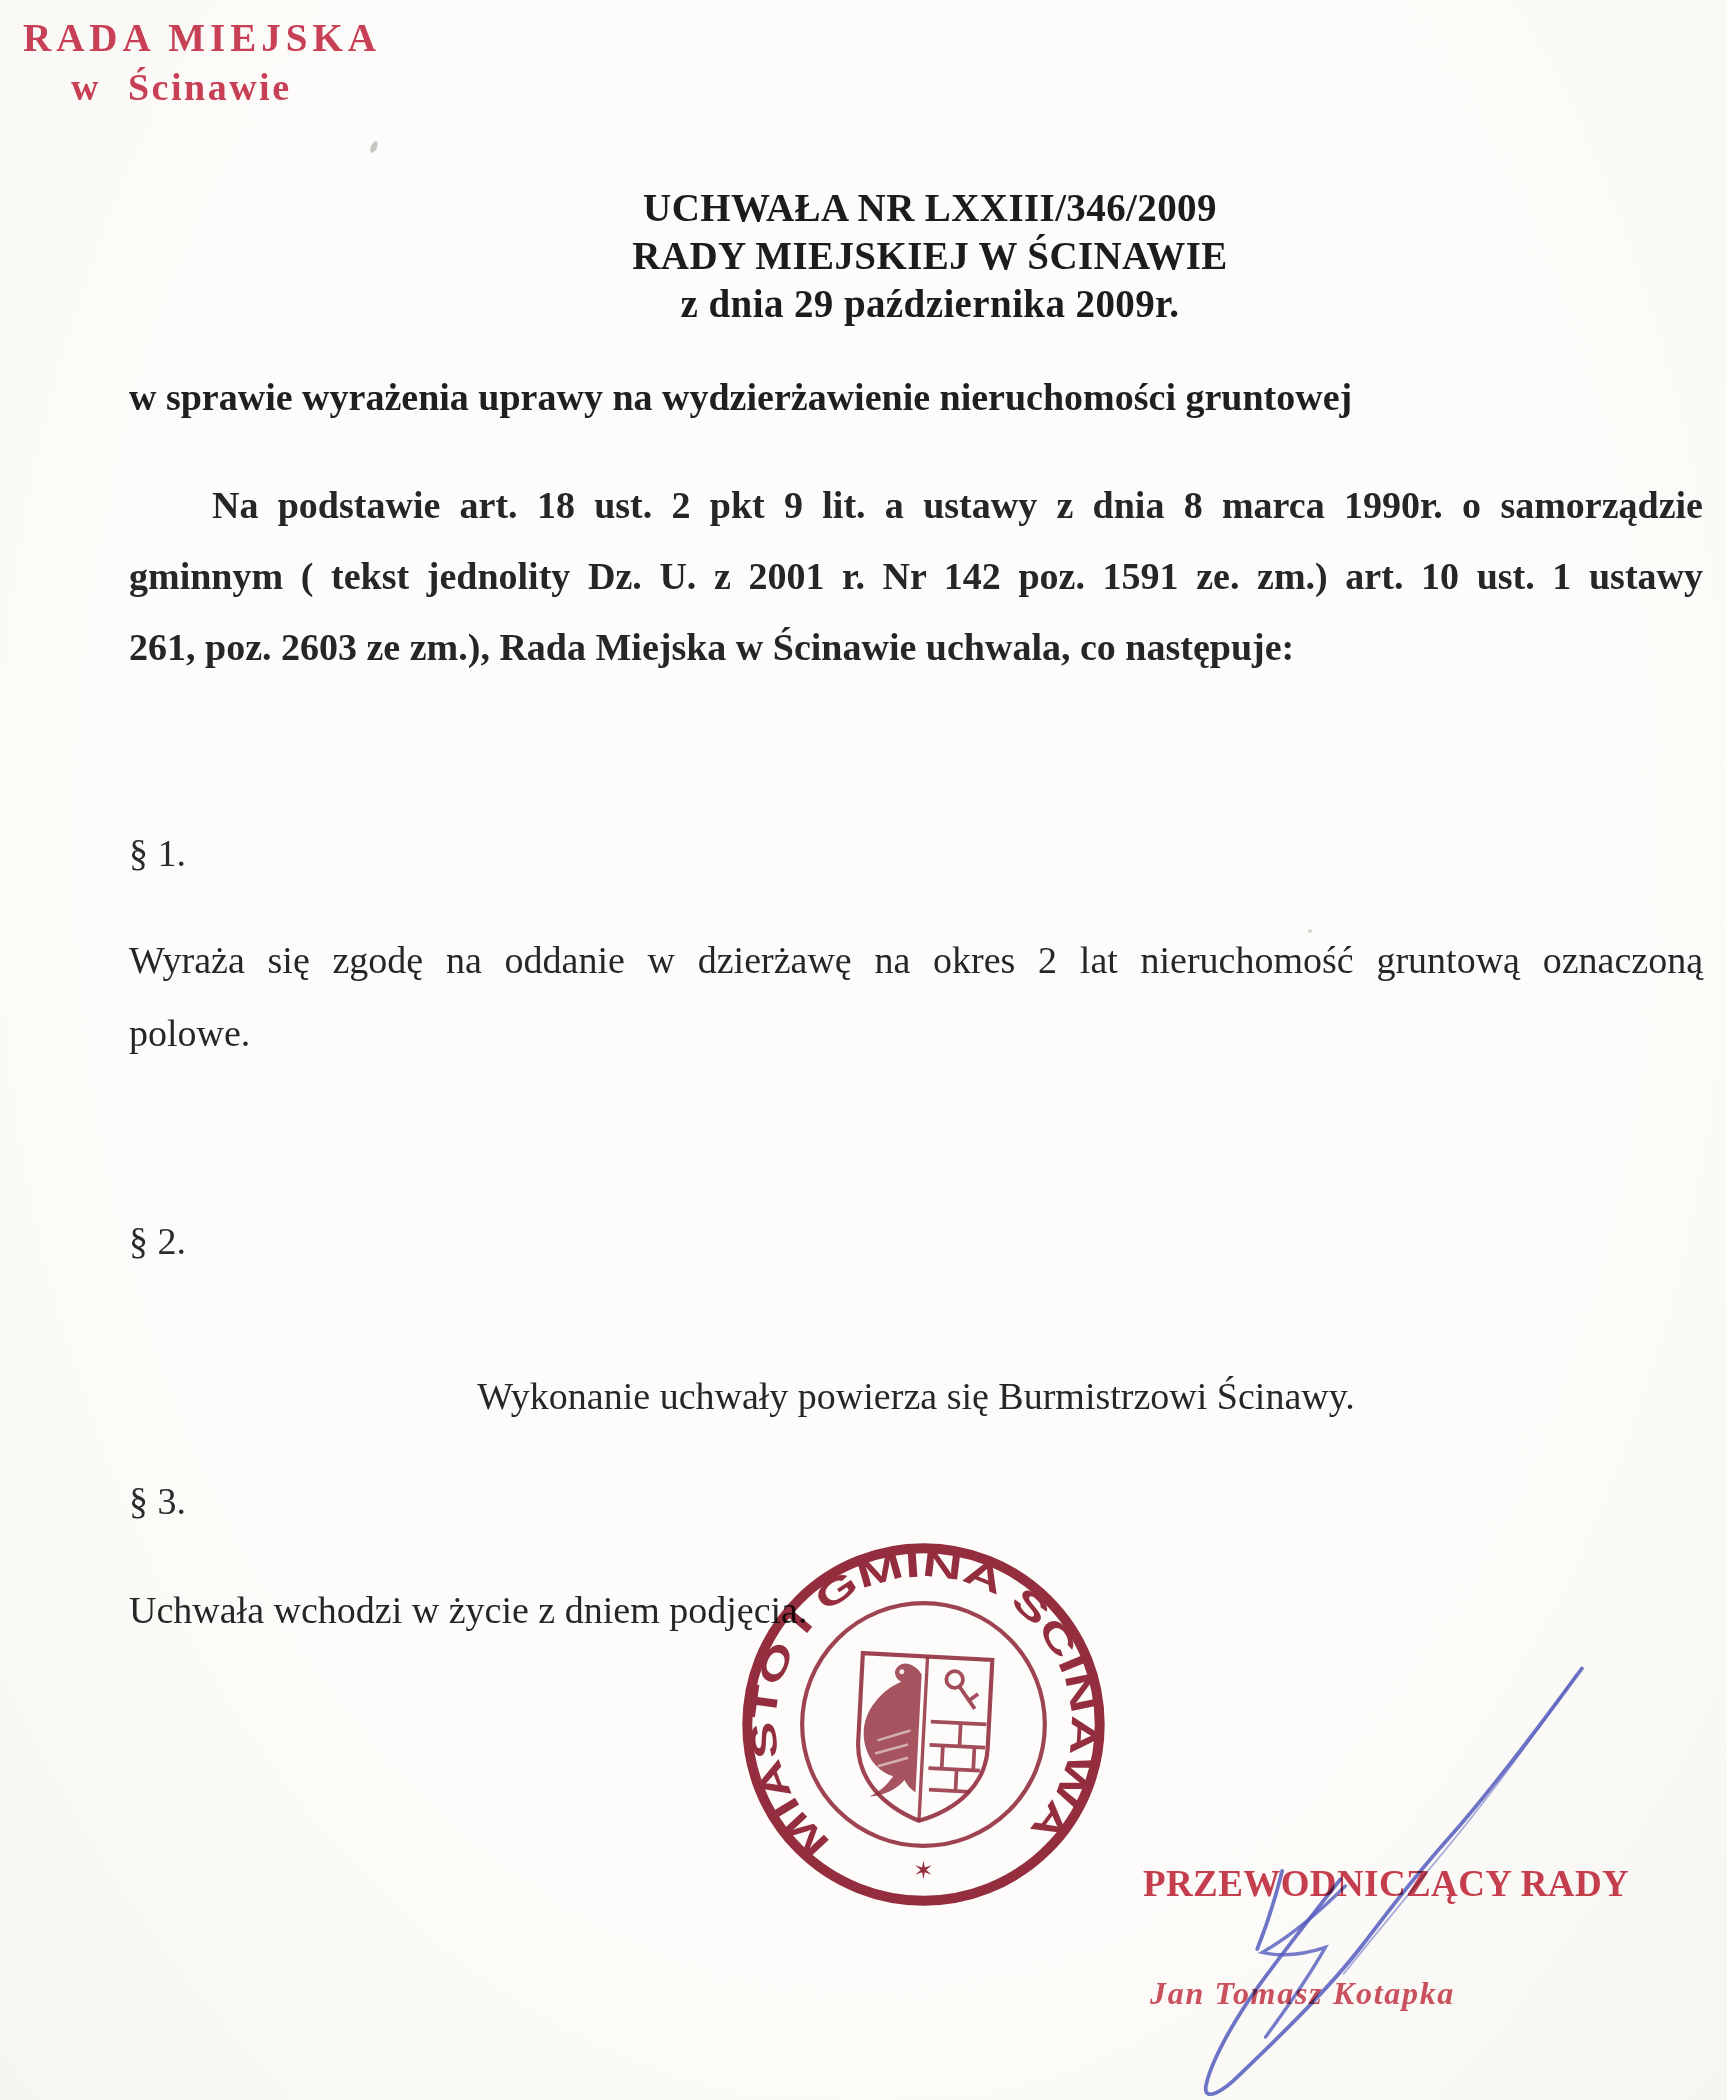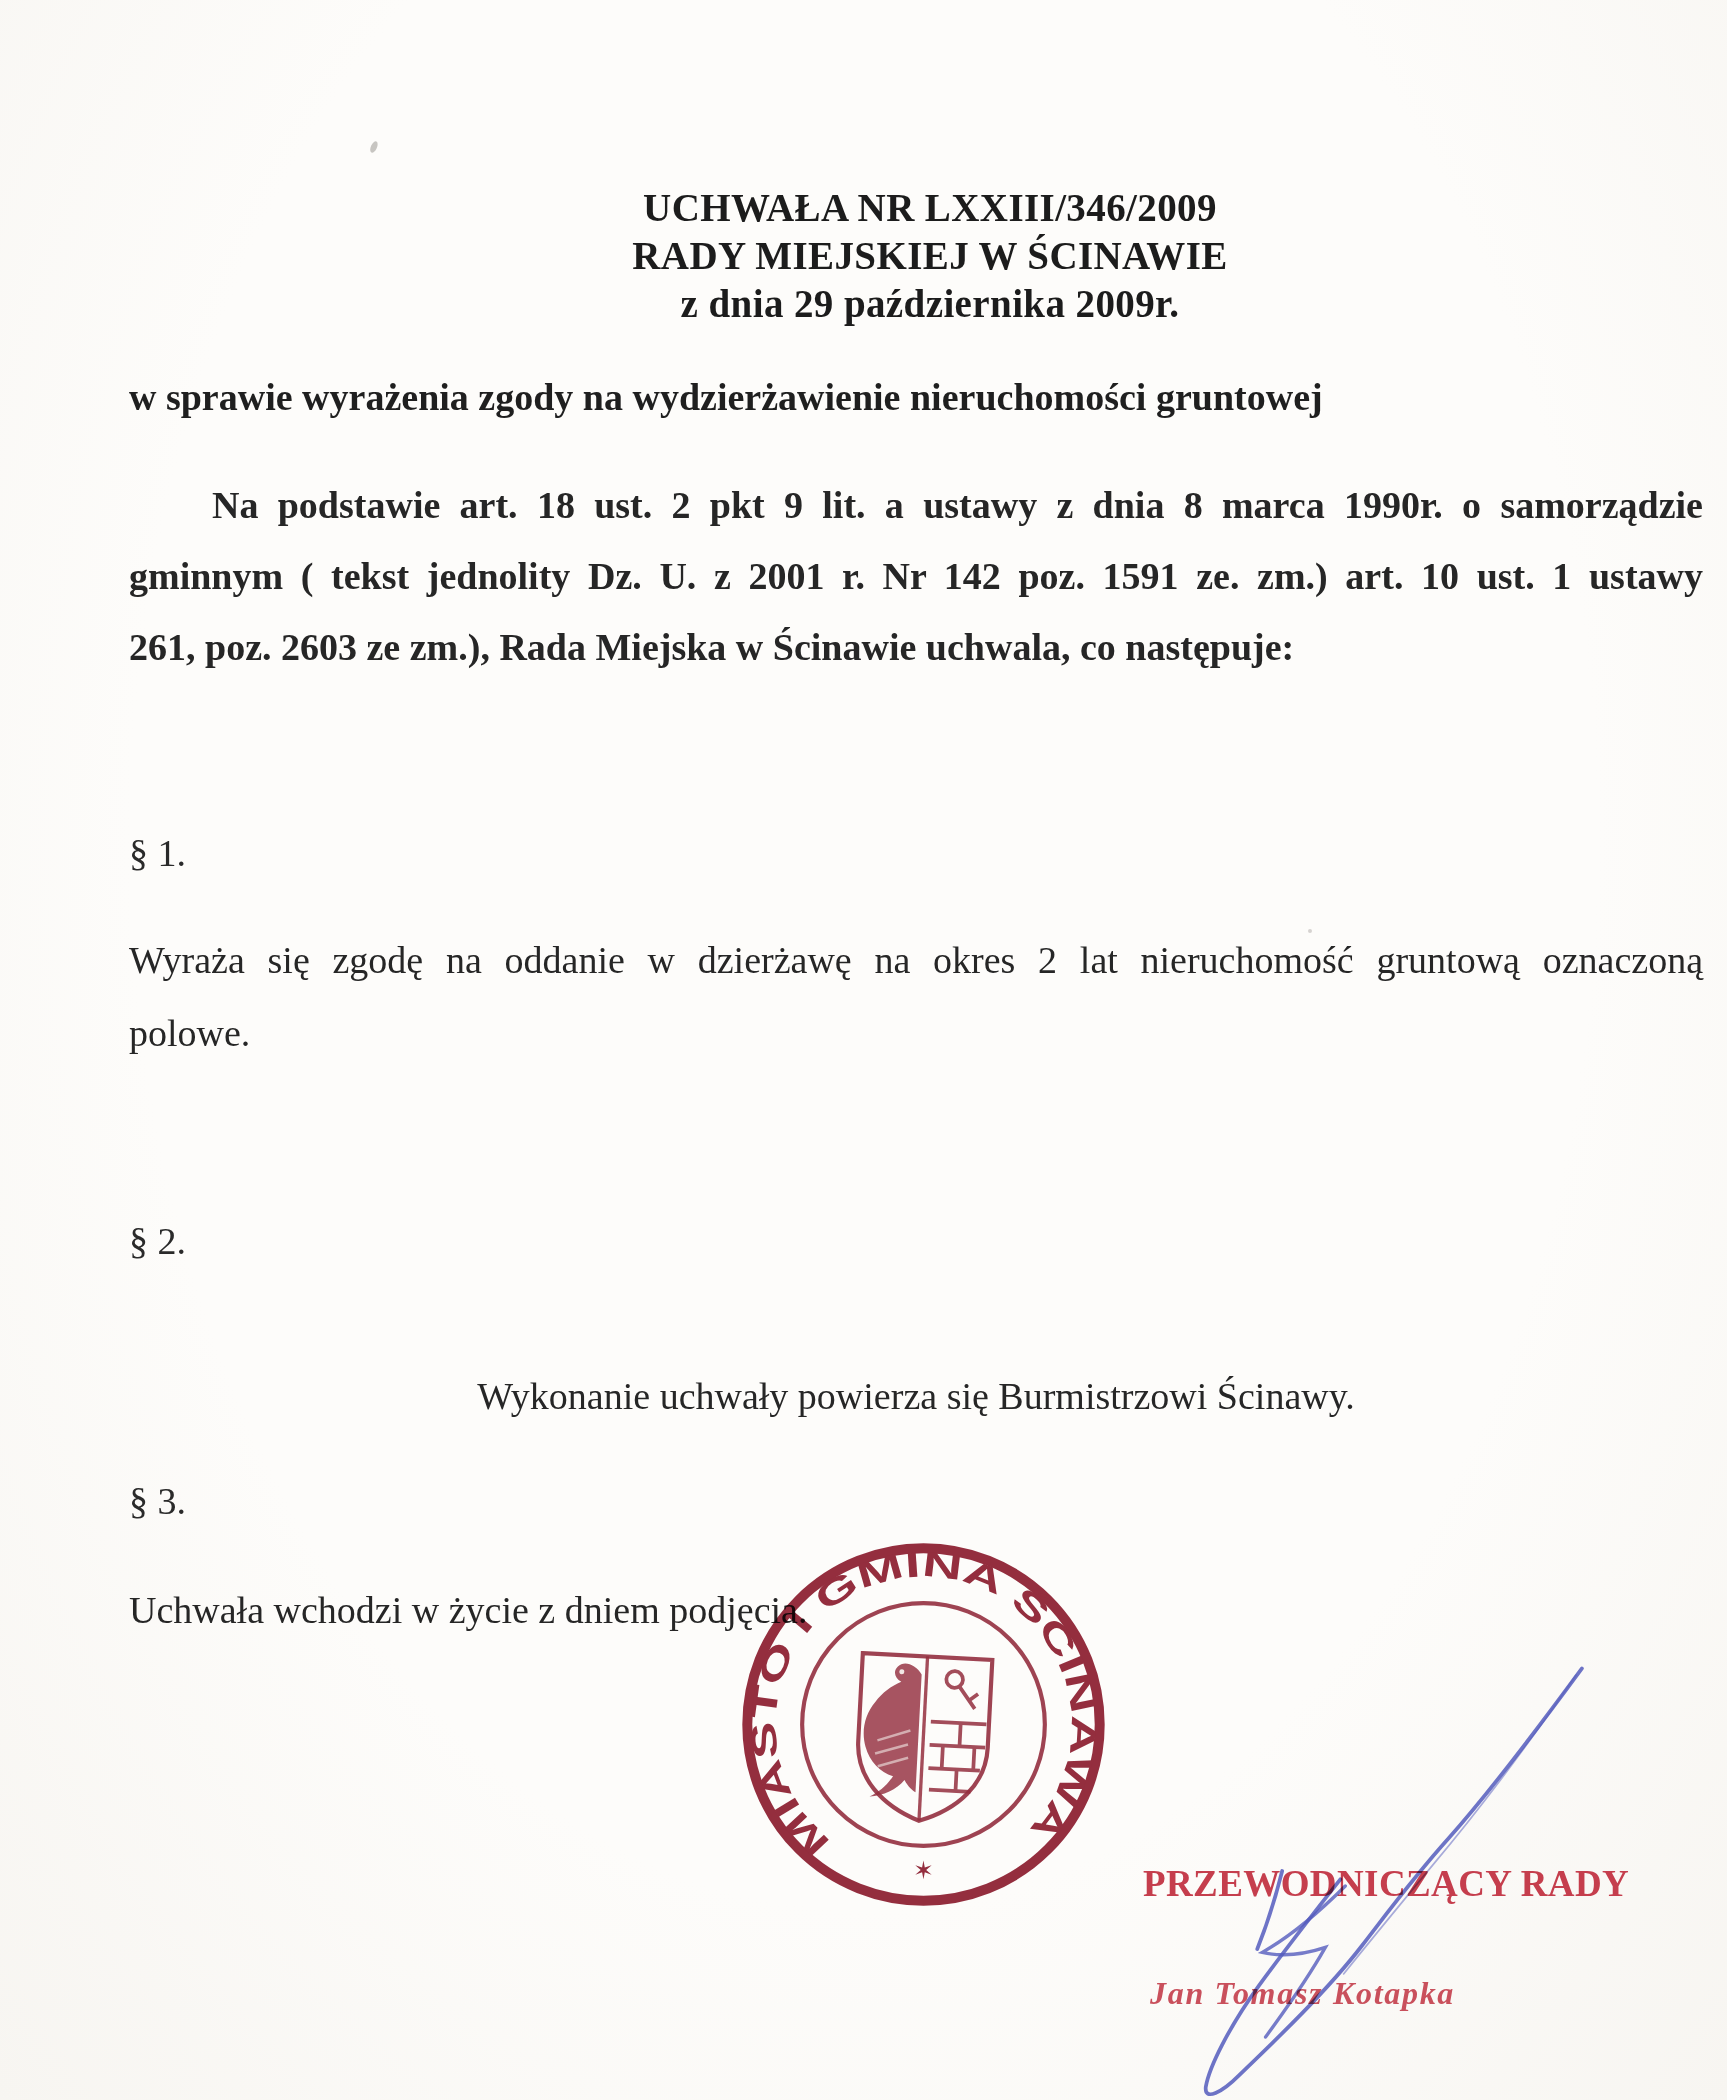--- a/index.html
+++ b/index.html
@@ -48,28 +48,32 @@
   
   .speck{position:absolute;background:#9a9792;border-radius:50%;}
   .speck1{left:371px;top:141px;width:5.8px;height:11.6px;transform:rotate(24deg);opacity:.55;}
   .speck2{left:1308px;top:929px;width:4.2px;height:4.2px;opacity:.4;}
 </style>
 </head>
 <body>
 
 <div class="page">
 
+  <div class="corner-stamp">
+    <div class="cs-l1">RADA MIEJSKA</div>
+    <div class="cs-l2">w Ścinawie</div>
+  </div>
 
   <div class="title-block">
     <div>UCHWAŁA NR LXXIII/346/2009</div>
     <div>RADY MIEJSKIEJ W ŚCINAWIE</div>
     <div>z dnia 29 października 2009r.</div>
   </div>
 
-  <div class="subject">w sprawie wyrażenia zgody na wydzierżawienie nieruchomości gruntowej</div>
+  <div class="subject">w sprawie wyrażenia uprawy na wydzierżawienie nieruchomości gruntowej</div>
 
   <div class="col preamble">
     <div class="jline indent">Na podstawie art. 18 ust. 2 pkt 9 lit. a ustawy z dnia 8 marca 1990r. o samorządzie</div>
     <div class="jline">gminnym ( tekst jednolity Dz. U. z 2001 r. Nr 142 poz. 1591 ze. zm.) art. 10 ust. 1 ustawy</div>
     <div class="lline">261, poz. 2603 ze zm.), Rada Miejska w Ścinawie uchwala, co następuje:</div>
   </div>
 
   <div class="sec-head s1-head">§ 1.</div>
   <div class="col s1-body">
     <div class="jline">Wyraża się zgodę na oddanie w dzierżawę na okres 2 lat nieruchomość gruntową oznaczoną</div>

